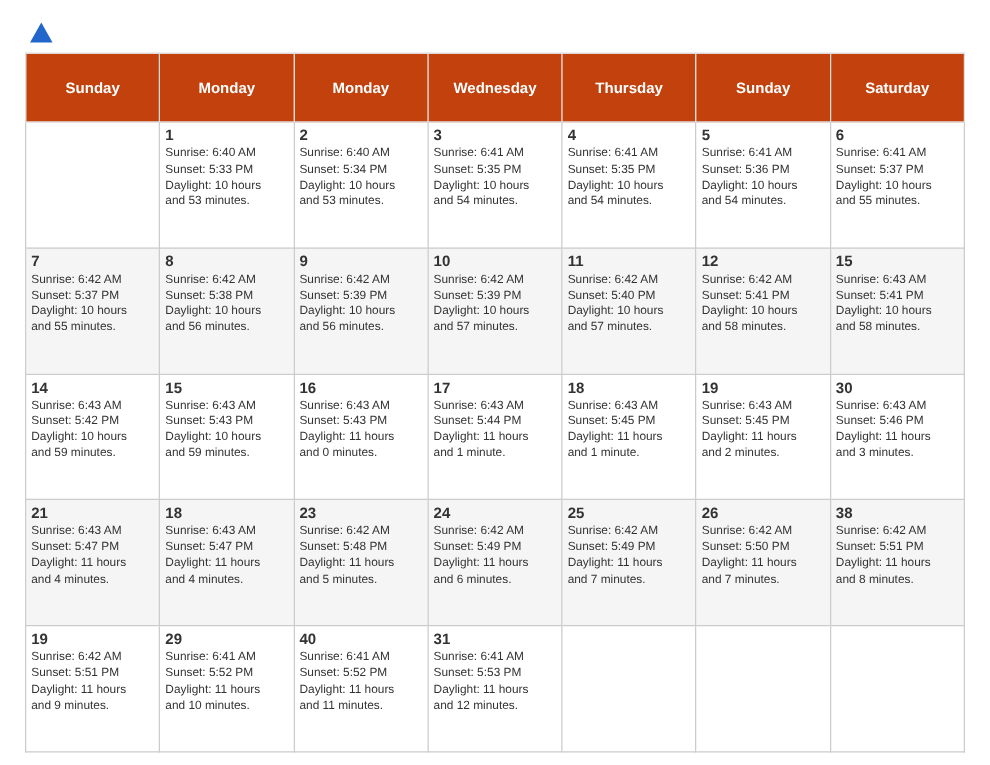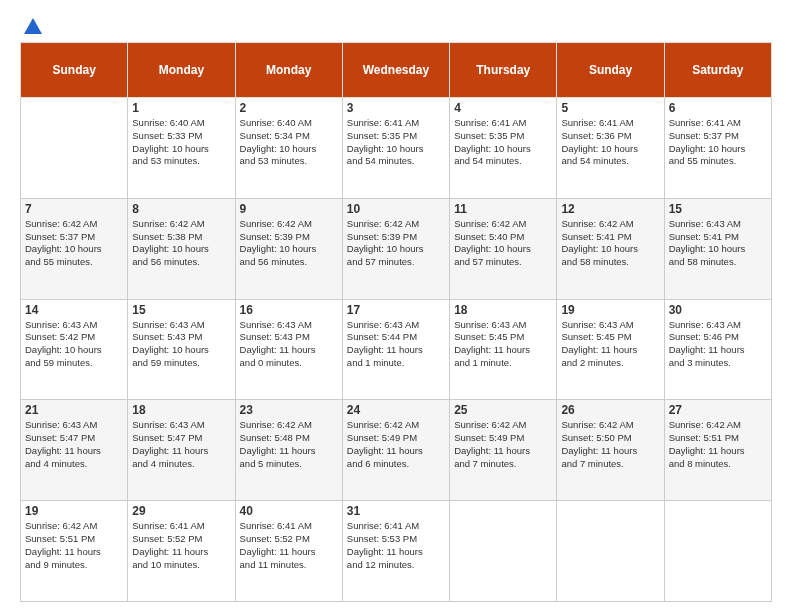--- a/index.html
+++ b/index.html
@@ -302,21 +302,21 @@
 and 7 minutes.</div>
           </td>
           <td>
             <span class="day-number">26</span>
             <div class="cell-content" style="white-space: pre-line;">Sunrise: 6:42 AM
 Sunset: 5:50 PM
 Daylight: 11 hours
 and 7 minutes.</div>
           </td>
           <td>
-            <span class="day-number">27</span>
+            <span class="day-number">38</span>
             <div class="cell-content" style="white-space: pre-line;">Sunrise: 6:42 AM
 Sunset: 5:51 PM
 Daylight: 11 hours
 and 8 minutes.</div>
           </td>
         </tr>
         <tr class="row-white">
           <td>
             <span class="day-number">19</span>
             <div class="cell-content" style="white-space: pre-line;">Sunrise: 6:42 AM

